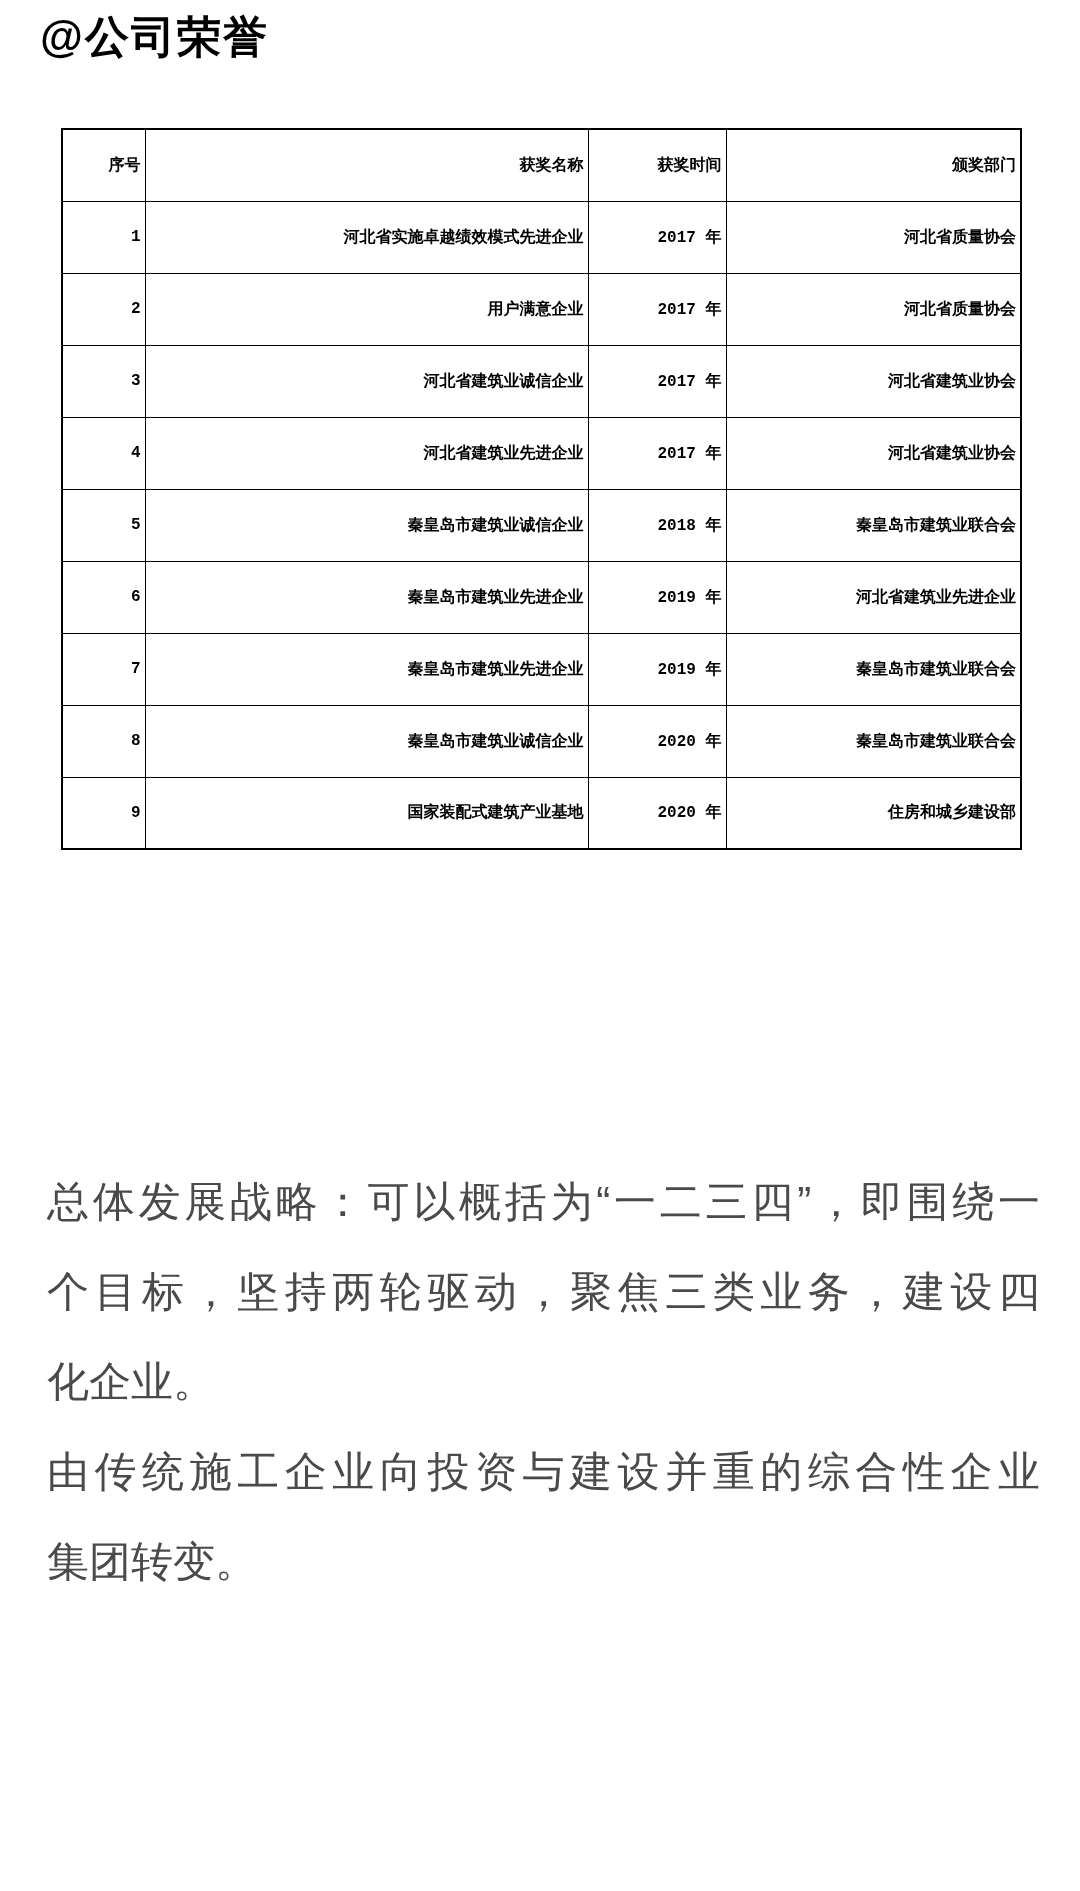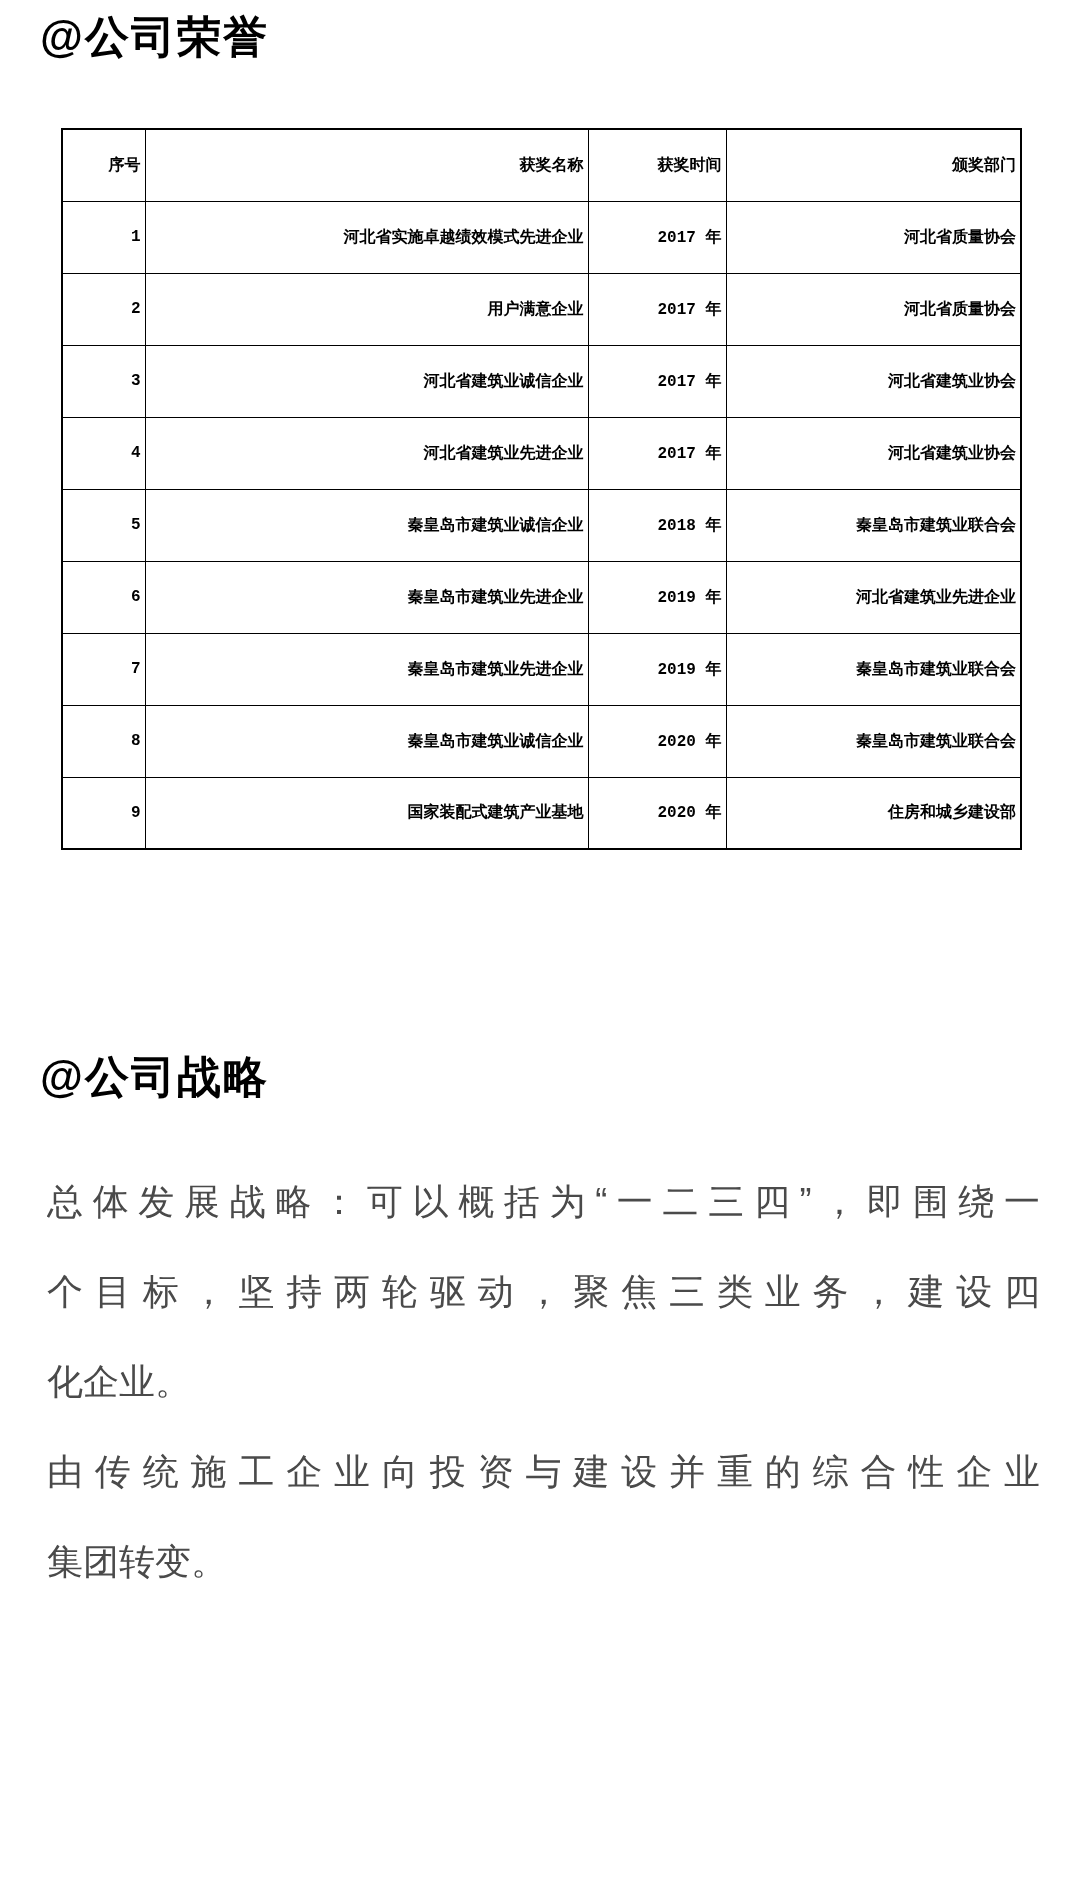--- a/index.html
+++ b/index.html
@@ -51,21 +51,21 @@
   .col-idx  { width: 83px;  }
   .col-name { width: 443px; }
   .col-time { width: 138px; }
   .col-dept { width: 295px; }
 
   .strategy-text {
     position: absolute;
     left: 47px;
     top: 1157px;
     width: 993px;
-    font-size: 36px;
+    font-size: 42px;
     color: #4a4a4a;
     letter-spacing: 0px;
   }
   .pline {
     height: 90px;
     line-height: 90px;
     text-align: justify;
     text-align-last: justify;
     white-space: nowrap;
     overflow: hidden;
@@ -161,21 +161,20 @@
         <tr>
           <td>9</td>
           <td>国家装配式建筑产业基地</td>
           <td>2020 年</td>
           <td>住房和城乡建设部</td>
         </tr>
 
       </tbody>
   </table>
 
-  <div class="section-title" id="strategy-title">@公司战略</div>
 
   <div class="strategy-text">
 
       <div>
 
           <div class="pline">总体发展战略：可以概括为“一二三四”，即围绕一</div>
 
           <div class="pline">个目标，坚持两轮驱动，聚焦三类业务，建设四</div>
 
           <div class="pline last">化企业。</div>

